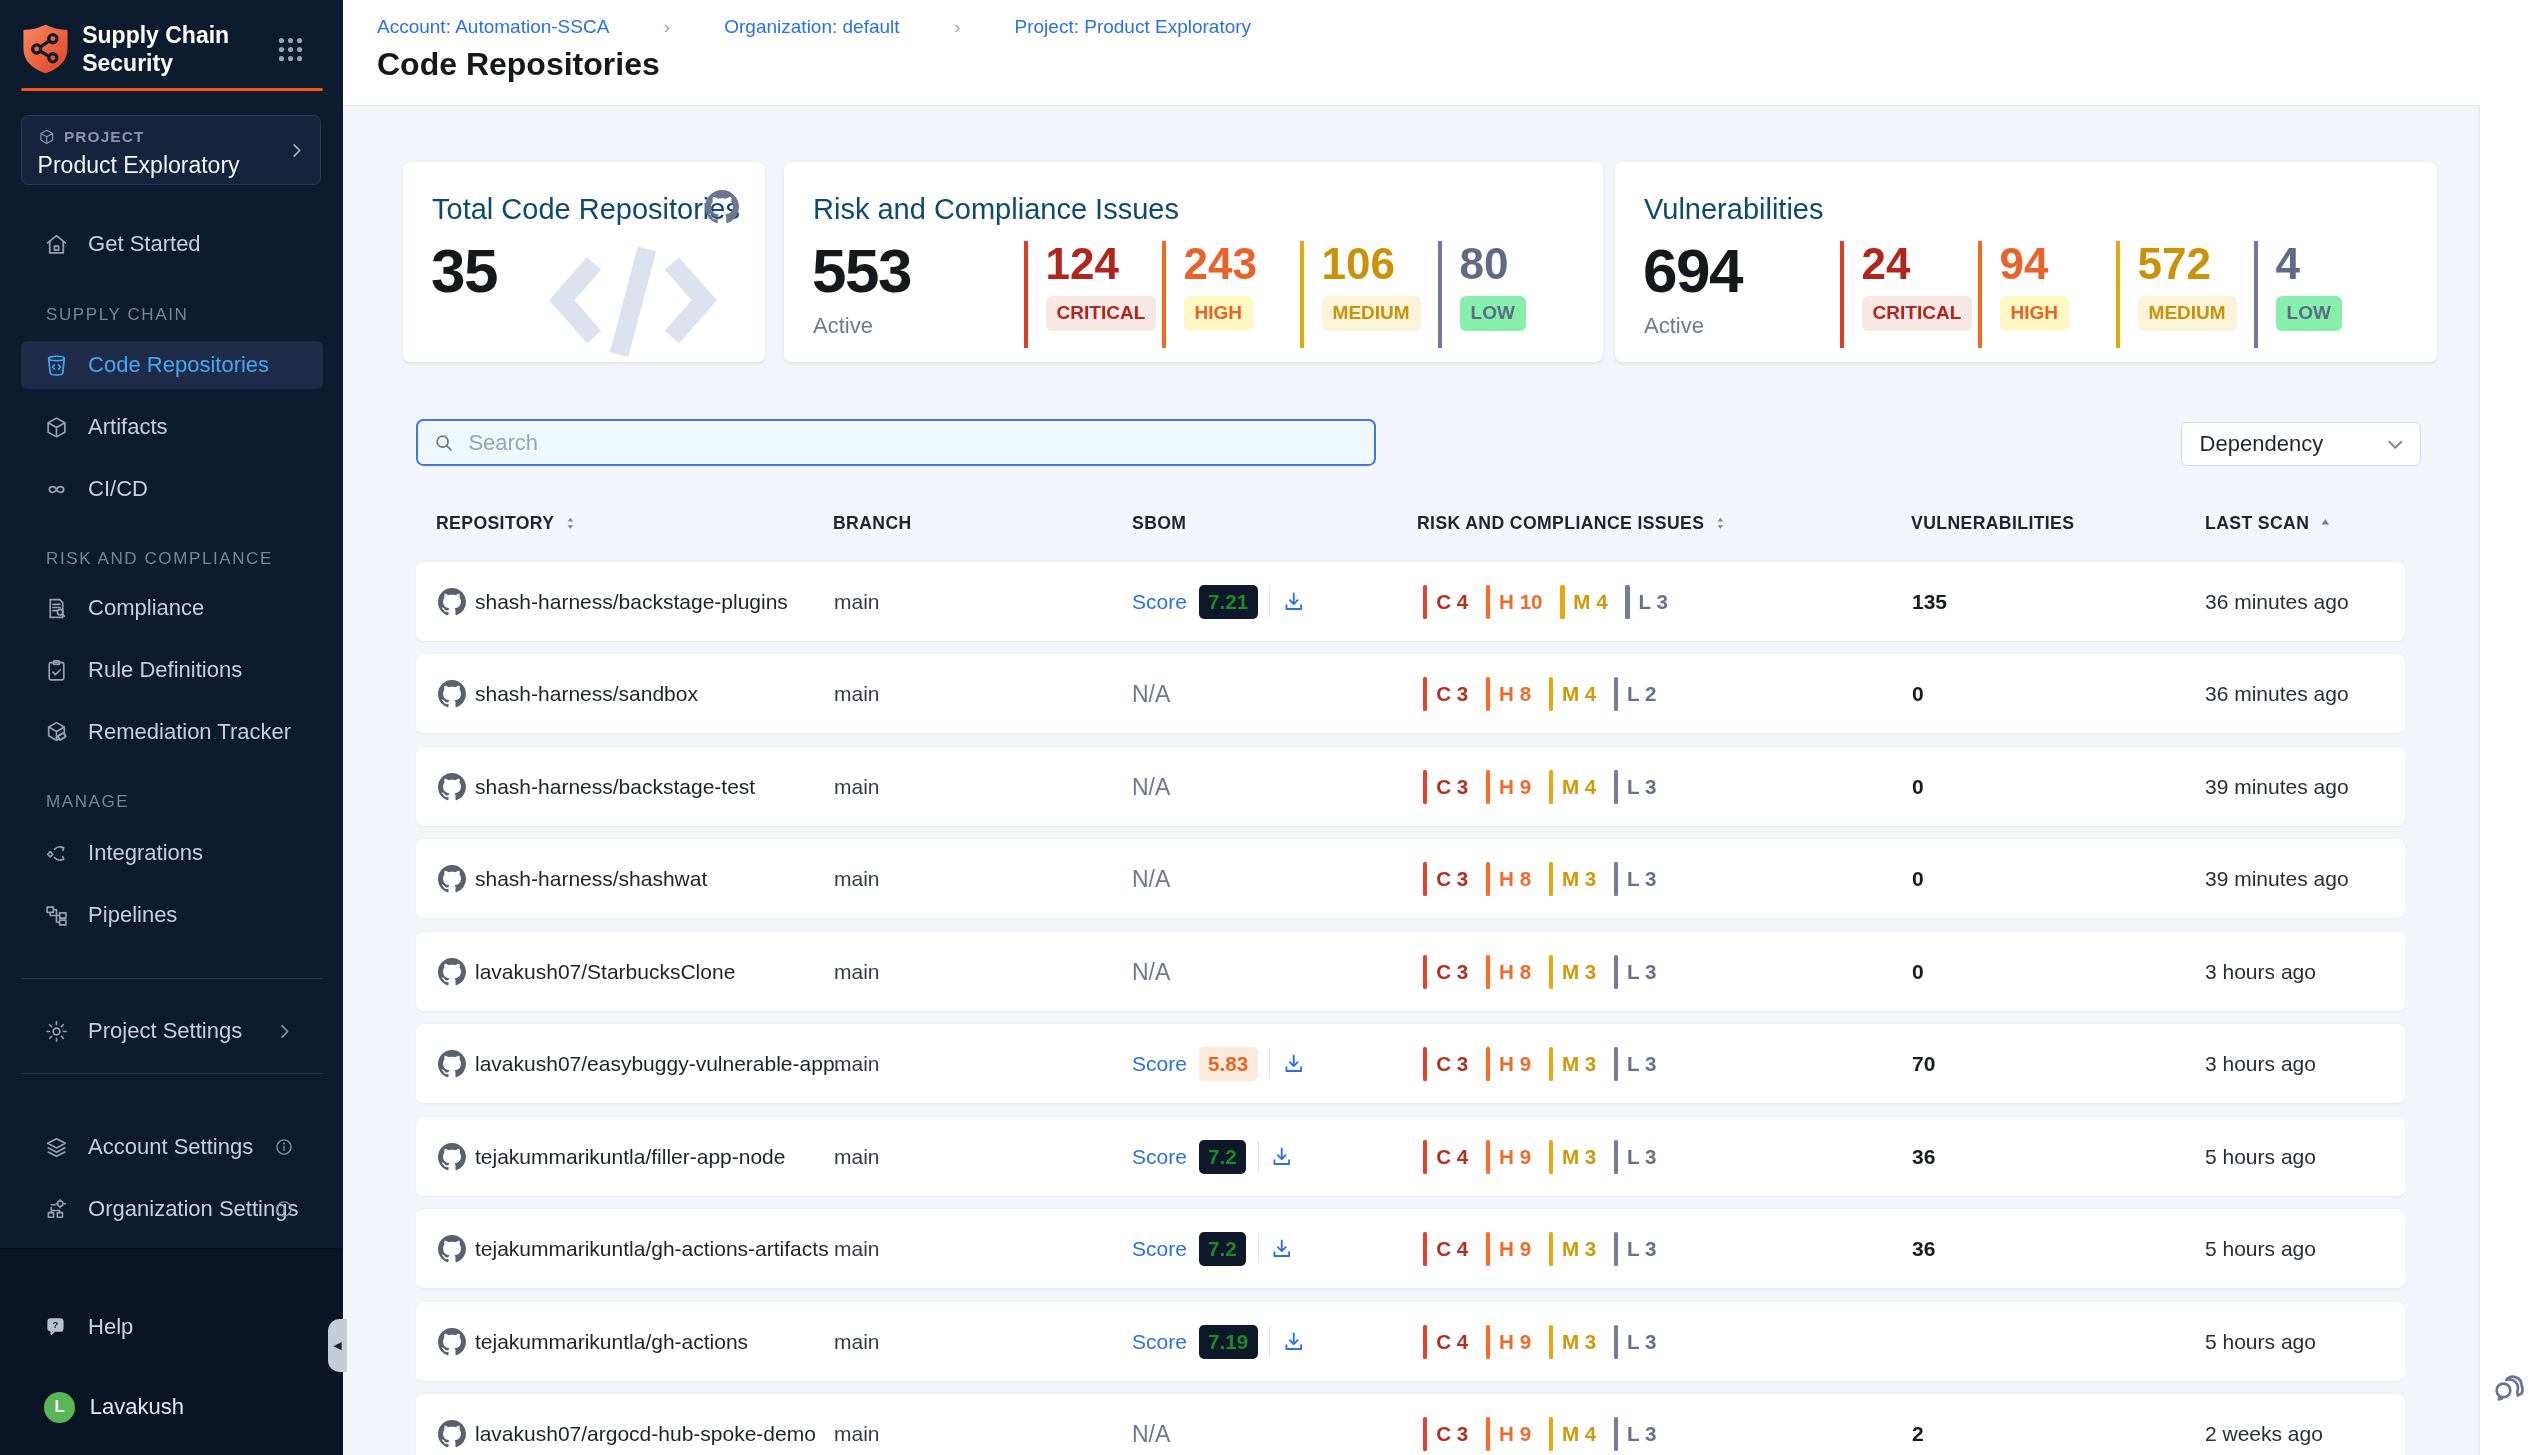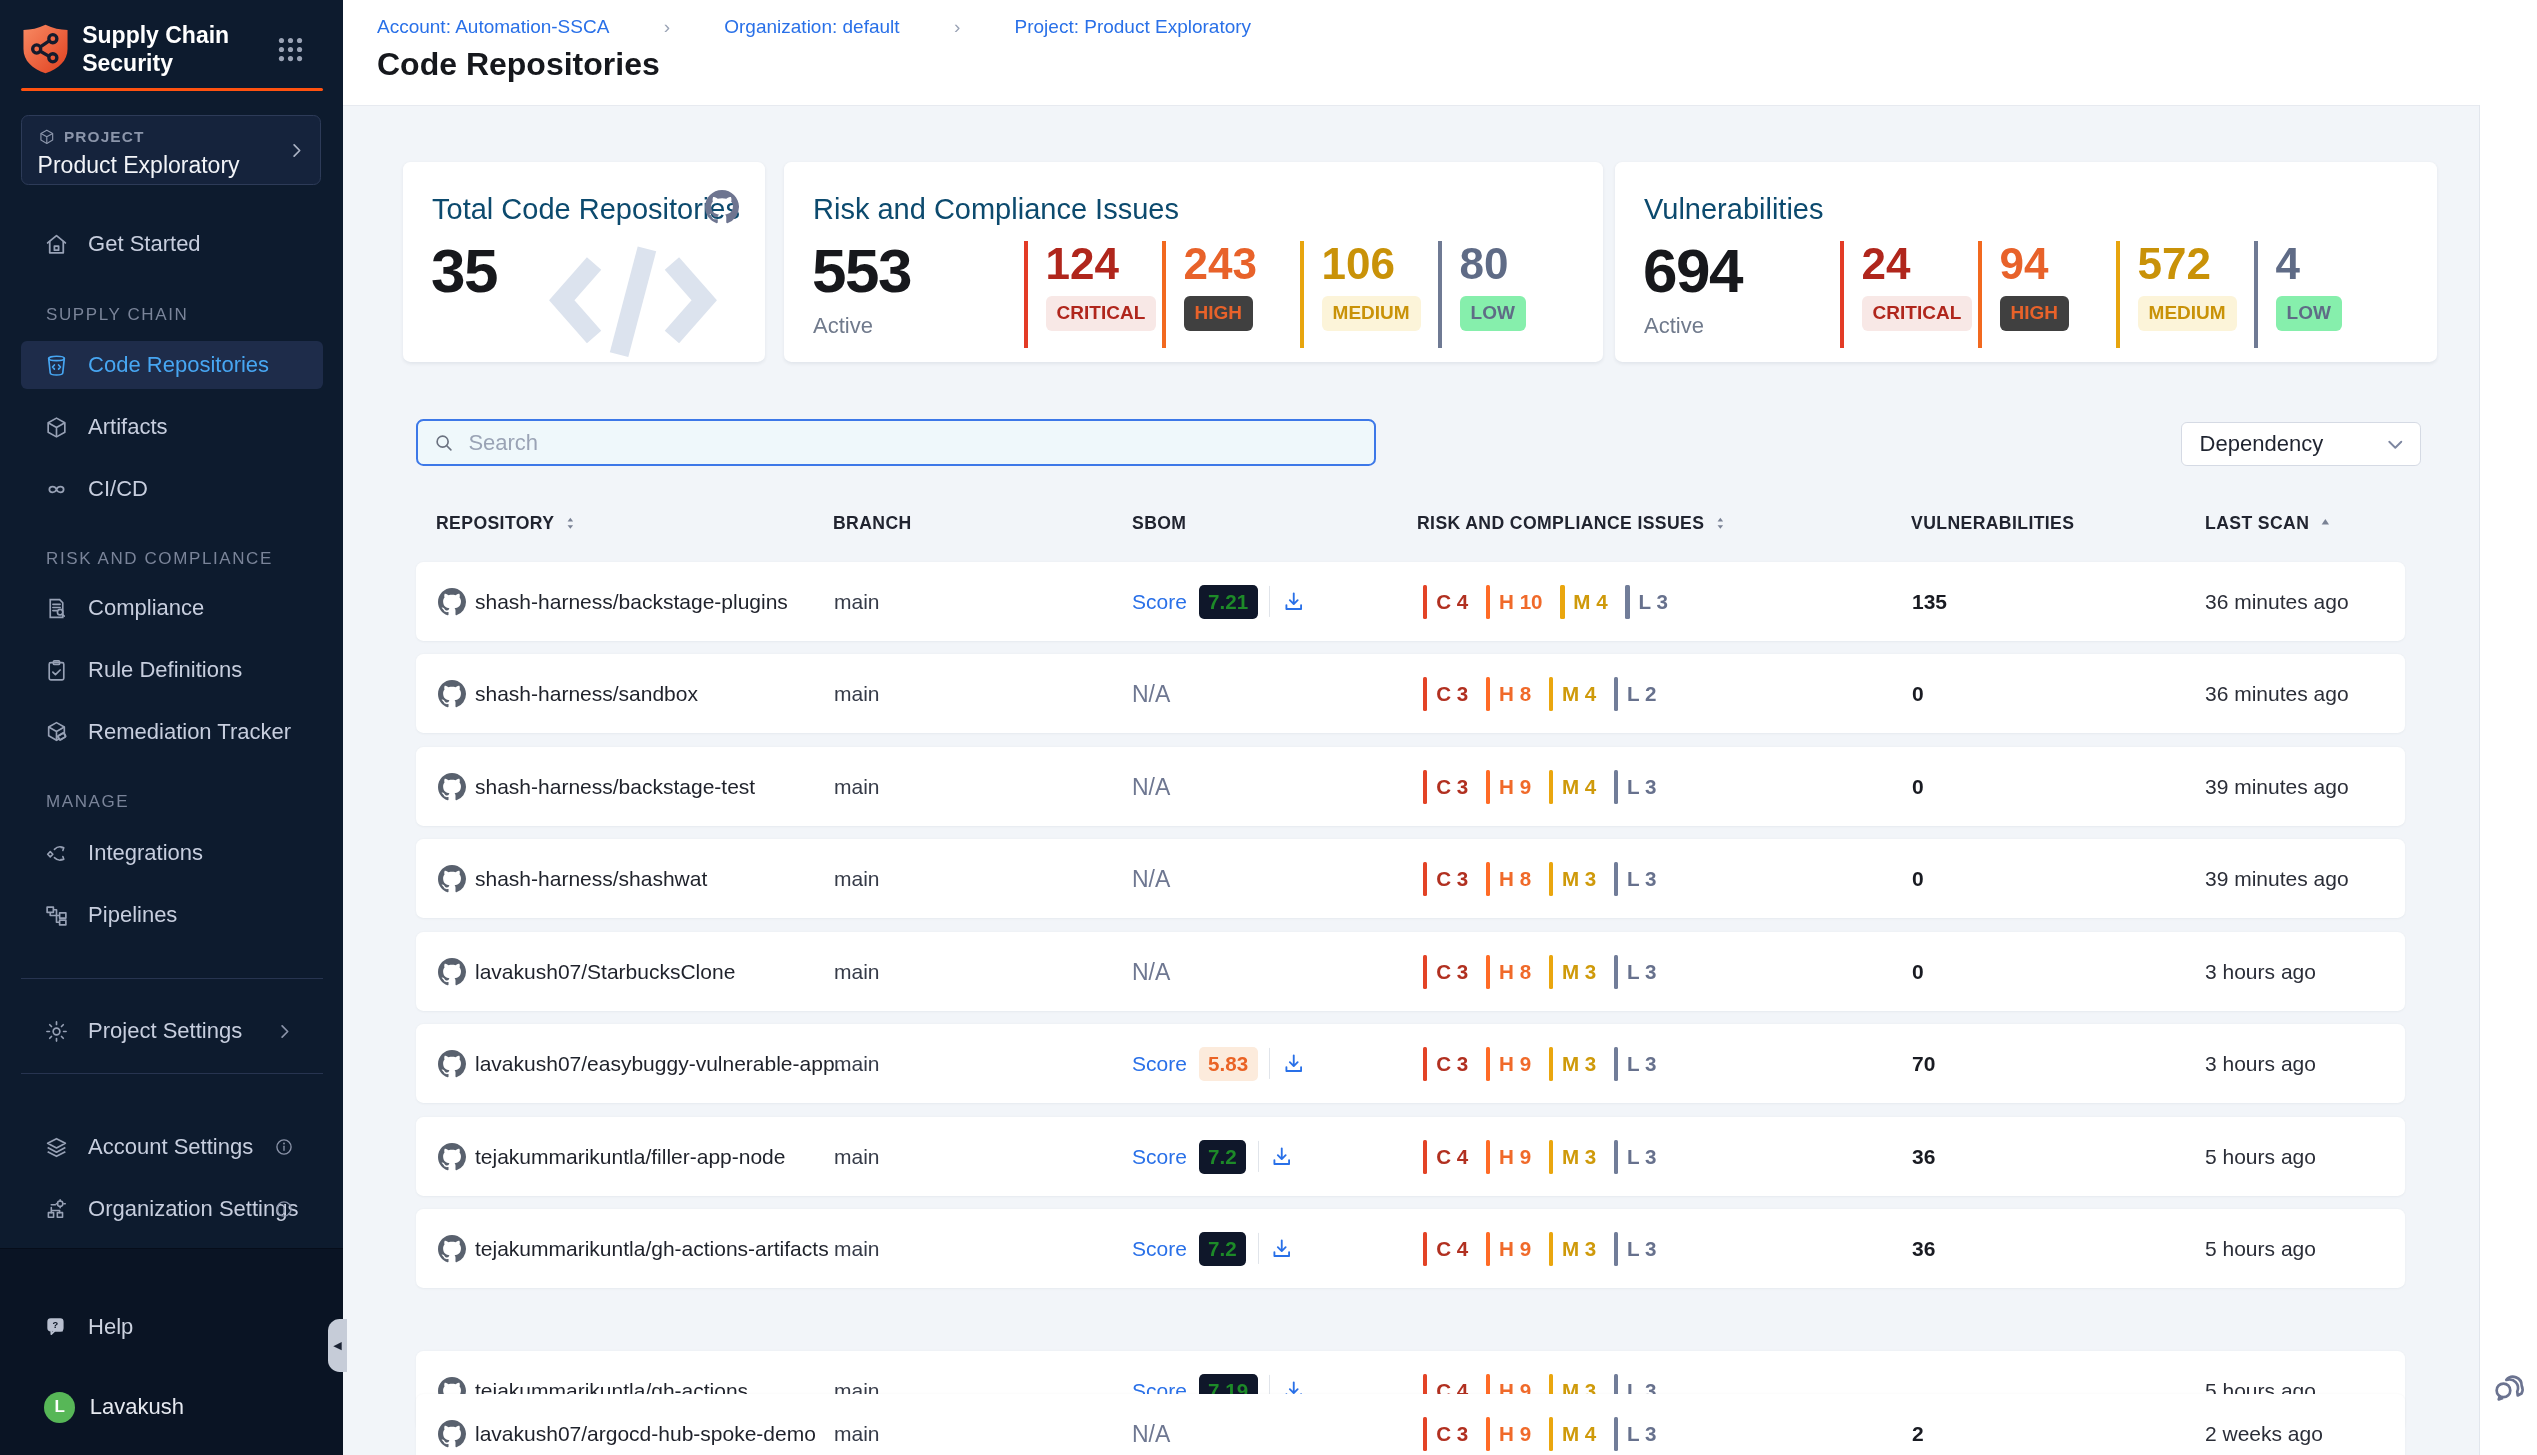--- a/index.html
+++ b/index.html
@@ -45,21 +45,21 @@
   .card-label{position:absolute;left:29px;top:31px;font-size:29px;color:#0c4a6e;}
   .big-num{position:absolute;left:28px;top:73px;font-size:62px;font-weight:700;color:#17181c;letter-spacing:-1.5px;}
   .active-sub{position:absolute;left:29px;top:151px;font-size:22px;color:#707a8c;}
   .sev-row{position:absolute;top:79px;display:flex;}
   .sev-col{width:138px;box-sizing:border-box;border-left:4.4px solid #ccc;padding-left:17.6px;height:107px;}
   .sev-num{font-size:44px;font-weight:700;line-height:46px;}
   .sev-badge{display:inline-block;margin-top:8.8px;font-size:19px;font-weight:700;padding:6.6px 11px;border-radius:5.9px;}
   .sev-critical{border-color:#e33b26;} .sev-critical .sev-num{color:#b0261c;}
   .sev-critical .sev-badge{color:#b0261c;background:#f8e8e6;}
   .sev-high{border-color:#f2691f;} .sev-high .sev-num{color:#e8622a;}
-  .sev-high .sev-badge{color:#e8622a;background:#404040;}
+  .sev-high .sev-badge{color:#e8622a;background:#fef9c3;}
   .sev-medium{border-color:#e7a50e;} .sev-medium .sev-num{color:#c99208;}
   .sev-medium .sev-badge{color:#c99208;background:#fcf4d9;}
   .sev-low{border-color:#6f7a94;} .sev-low .sev-num{color:#5f6b86;}
   .sev-low .sev-badge{color:#5f6b86;background:#86efac;}
   #gh-card-icon{position:absolute;right:26.4px;top:28px;color:#6e7590;}
   #code-watermark{position:absolute;right:40px;bottom:2.9px;color:#dce3ee;}
 
   #search-box{position:absolute;left:73px;top:419px;width:960px;height:47px;box-sizing:border-box;
     background:#eff8fb;border:2.2px solid #3d78e8;border-radius:7.3px;display:flex;align-items:center;gap:11.7px;padding:0 14.7px;}
   #search-input{flex:1;border:none;outline:none;background:transparent;font-size:22px;color:#303645;
@@ -820,21 +820,21 @@
             <b>M 3</b>
           </span>
           <span class="chip chip-low">
             <i class="bar"></i>
             <b>L 3</b>
           </span>
         </span>
     <span class="cell c-vulns">36</span>
     <span class="cell c-scan">5 hours ago</span>
   </div>
-      <div class="row" style="top: 1351px;">
+      <div class="row" style="top: 1302px;">
     <span class="cell c-ghicon">
           <svg width="28" height="28" viewBox="0 0 38 38">
             <use href="#i-gh"></use>
           </svg>
         </span>
     <span class="cell c-repo">tejakummarikuntla/gh-actions</span>
     <span class="cell c-branch">main</span>
     <span class="cell c-sbom">
           <span class="score-link">Score</span>
           <span class="score-badge tone-good">7.19</span>

